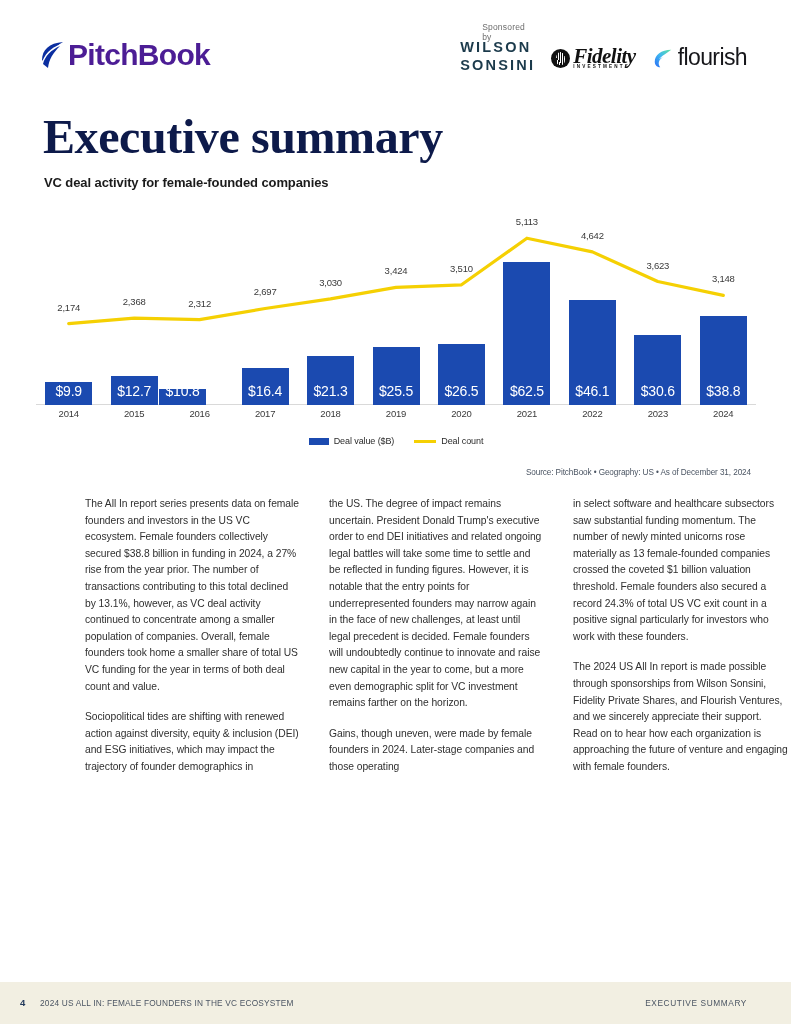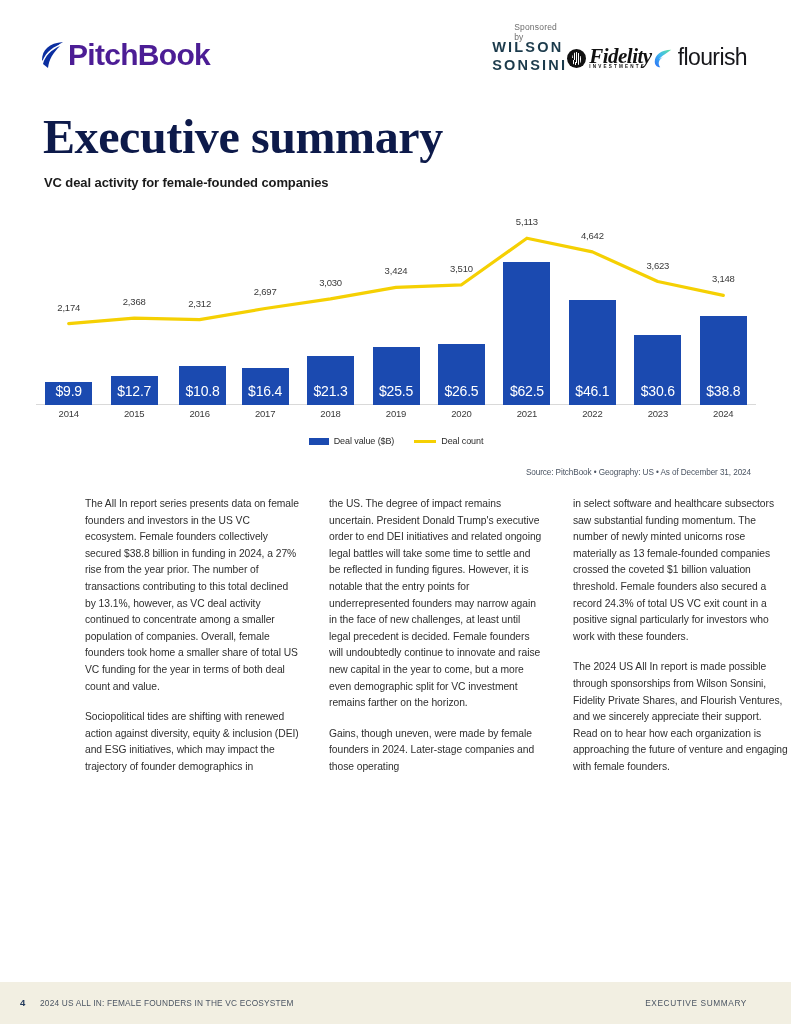--- a/index.html
+++ b/index.html
@@ -12,21 +12,21 @@
     position:relative;
   }
   .page{position:relative;width:791px;height:1024px;box-sizing:border-box;}
 
   
   .header{position:absolute;left:0;top:0;width:791px;height:100px;}
   .pb-logo{position:absolute;left:40px;top:40px;display:flex;align-items:center;}
   .pb-mark{width:26px;height:28px;margin-right:2px;}
   .pb-word{font-family:"Liberation Sans",sans-serif;font-size:30px;font-weight:700;color:#4c1d95;letter-spacing:-0.7px;line-height:30px;}
 
-  .sponsors{position:absolute;right:44px;top:26px;display:flex;align-items:flex-end;}
+  .sponsors{position:absolute;right:44px;top:26px;display:flex;align-items:flex-end;gap:16px;}
   .sponsor-by{position:absolute;left:22px;top:-4px;font-size:8.5px;color:#6d6d6d;letter-spacing:.2px;}
   .ws{position:relative;padding-top:14px;}
   .ws-l1,.ws-l2{font-size:14.5px;font-weight:700;color:#1b3a4b;letter-spacing:2.2px;line-height:14.5px;}
   .ws-l2{margin-top:3px;}
   .fid{display:flex;align-items:center;padding-bottom:3px;}
   .fid-mark{width:19px;height:19px;border-radius:50%;background:#111;margin-right:3px;position:relative;overflow:hidden;}
   .fid-mark:after{content:"";position:absolute;left:5px;top:3px;width:9px;height:13px;background:
      repeating-linear-gradient(95deg,#fff 0 1px,#111 1px 2.2px);border-radius:50% 50% 40% 40%;}
   .fid-text{font-family:"Liberation Serif",serif;font-style:italic;font-weight:700;font-size:21px;color:#111;letter-spacing:-.5px;line-height:19px;}
   .fid-sub{font-size:4.6px;letter-spacing:2.2px;color:#111;font-weight:700;margin-top:-2px;}
@@ -119,21 +119,21 @@
       <div class="axis-line"></div>
       <svg id="line-svg" width="720" height="205" style="position:absolute;left:0;top:0;pointer-events:none;">
           <polyline points="32.7,123.7 98.2,118.1 163.6,119.7 229.1,108.5 294.5,98.8 360.0,87.3 425.5,84.8 490.9,38.2 556.4,51.9 621.8,81.5 687.3,95.4" fill="none" stroke="#f5d003" stroke-width="3.2" stroke-linejoin="round" stroke-linecap="round"></polyline>
         </svg>
     <div class="bar" style="left: 9.22727px; width: 47px; height: 22.6286px;">
           <div class="bar-label">$9.9</div>
         </div>
         <div class="bar" style="left: 74.6818px; width: 47px; height: 29.0286px;">
           <div class="bar-label">$12.7</div>
         </div>
-        <div class="bar" style="left: 143px; width: 47px; height: 39px;">
+        <div class="bar" style="left: 123px; width: 47px; height: 16px;">
           <div class="bar-label">$10.8</div>
         </div>
         <div class="bar" style="left: 205.591px; width: 47px; height: 37.4857px;">
           <div class="bar-label">$16.4</div>
         </div>
         <div class="bar" style="left: 271.045px; width: 47px; height: 48.6857px;">
           <div class="bar-label">$21.3</div>
         </div>
         <div class="bar" style="left: 336.5px; width: 47px; height: 58.2857px;">
           <div class="bar-label">$25.5</div>

